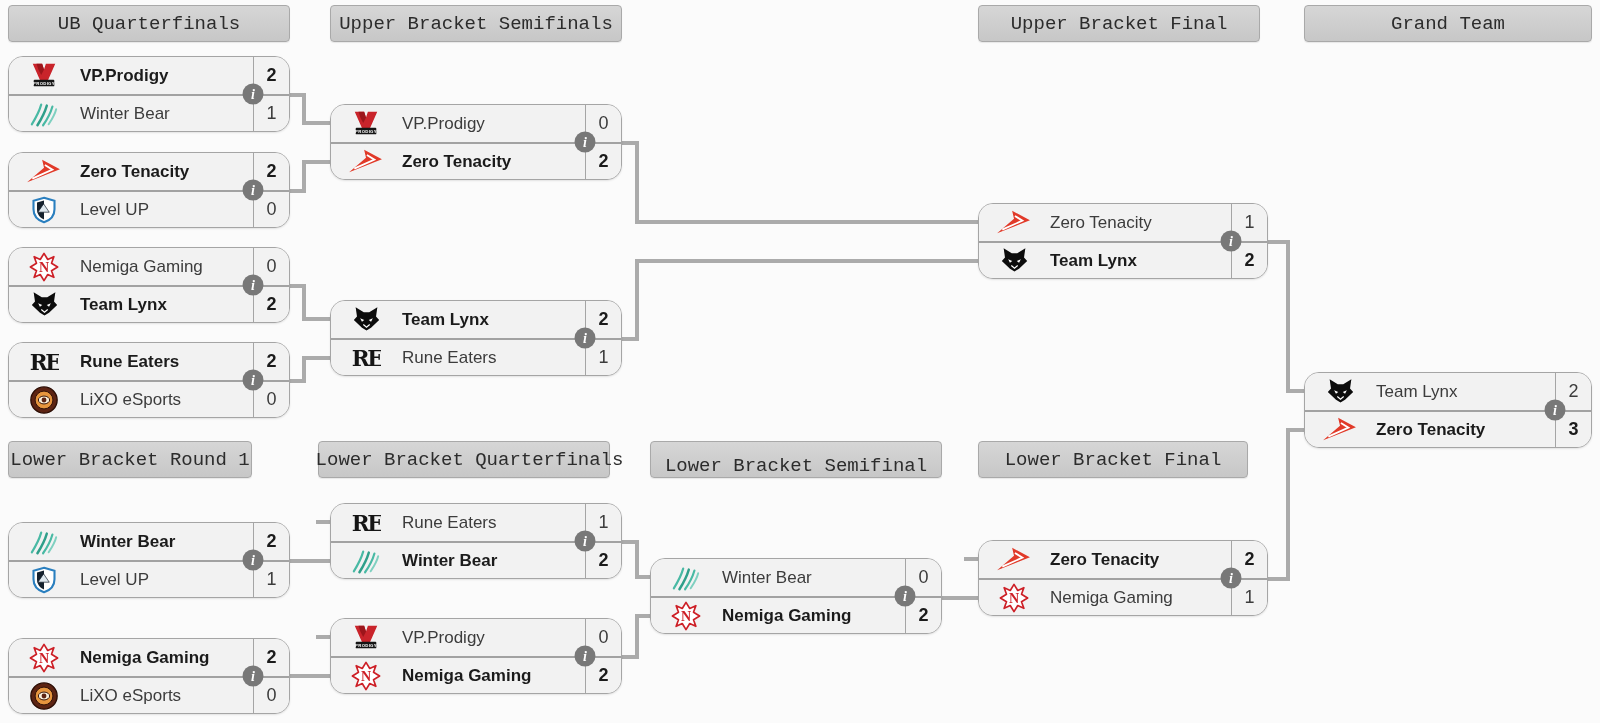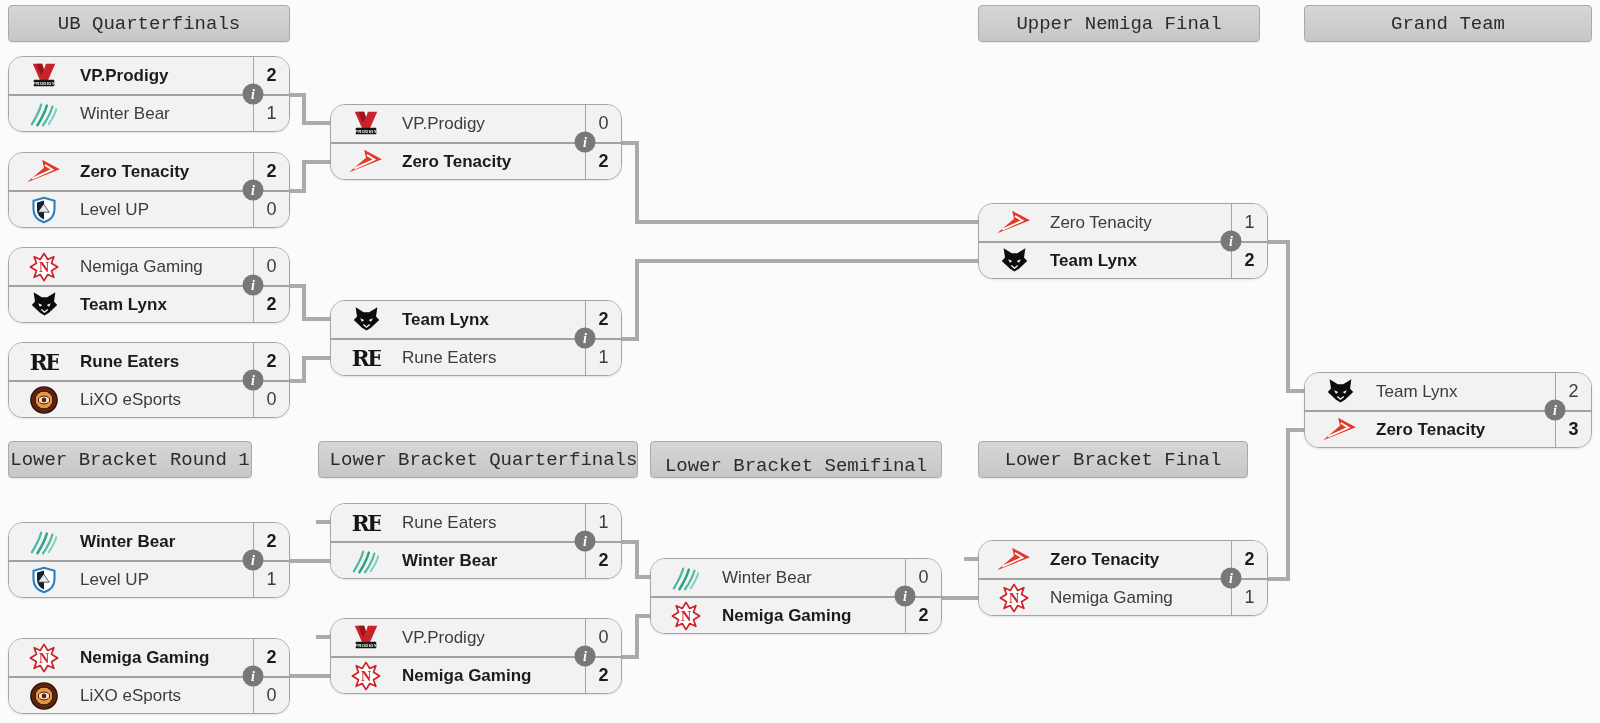--- a/index.html
+++ b/index.html
@@ -50,30 +50,33 @@
     z-index: 3; cursor: pointer; line-height: 1;
   }
 </style>
 </head>
 <body>
 
 <div class="bracket">
   <div class="round-header" style="left: 8px; top: 5px; width: 282px;">
       <span>UB Quarterfinals</span>
     </div>
+  <div class="round-header" style="left: 330px; top: 5px; width: 292px;">
+      <span>Upper Bracket Semifinals</span>
+    </div>
   <div class="round-header" style="left: 978px; top: 5px; width: 282px;">
-      <span>Upper Nemiga Final</span>
+      <span>Upper Bracket Final</span>
     </div>
   <div class="round-header" style="left: 1304px; top: 5px; width: 288px;">
       <span>Grand Team</span>
     </div>
   <div class="round-header" style="left: 8px; top: 441px; width: 244px;">
       <span>Lower Bracket Round 1</span>
     </div>
-  <div class="round-header" style="left: 318px; top: 441px; width: 320px; padding-left: 11px;">
+  <div class="round-header" style="left: 318px; top: 441px; width: 292px; padding-left: 11px;">
       <span>Lower Bracket Quarterfinals</span>
     </div>
   <div class="round-header" style="left: 650px; top: 441px; width: 292px; align-items: flex-end;">
       <span>Lower Bracket Semifinal</span>
     </div>
   <div class="round-header" style="left: 978px; top: 441px; width: 270px;">
       <span>Lower Bracket Final</span>
     </div>
 <div class="connector" style="left: 290px; top: 93px; width: 16px; height: 4px;"></div>
     <div class="connector" style="left: 302px; top: 93px; width: 4px; height: 32px;"></div>

